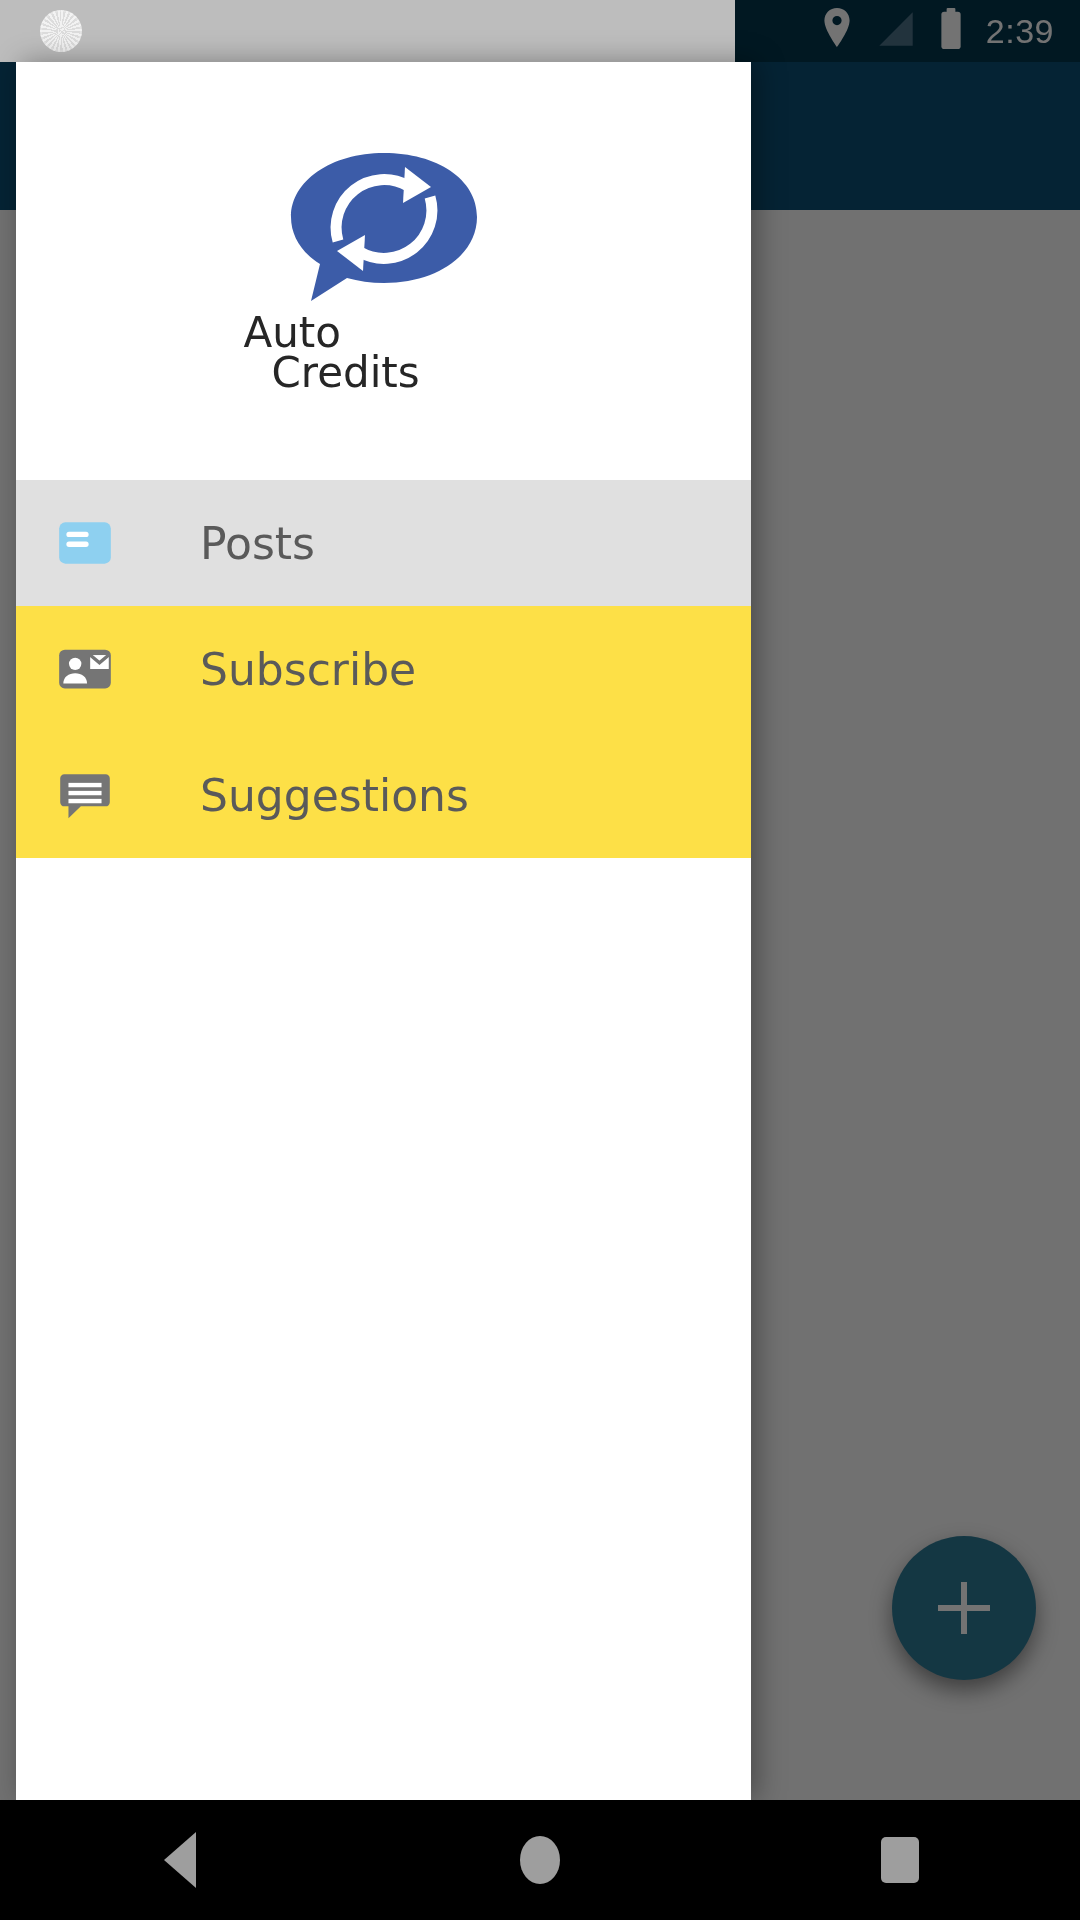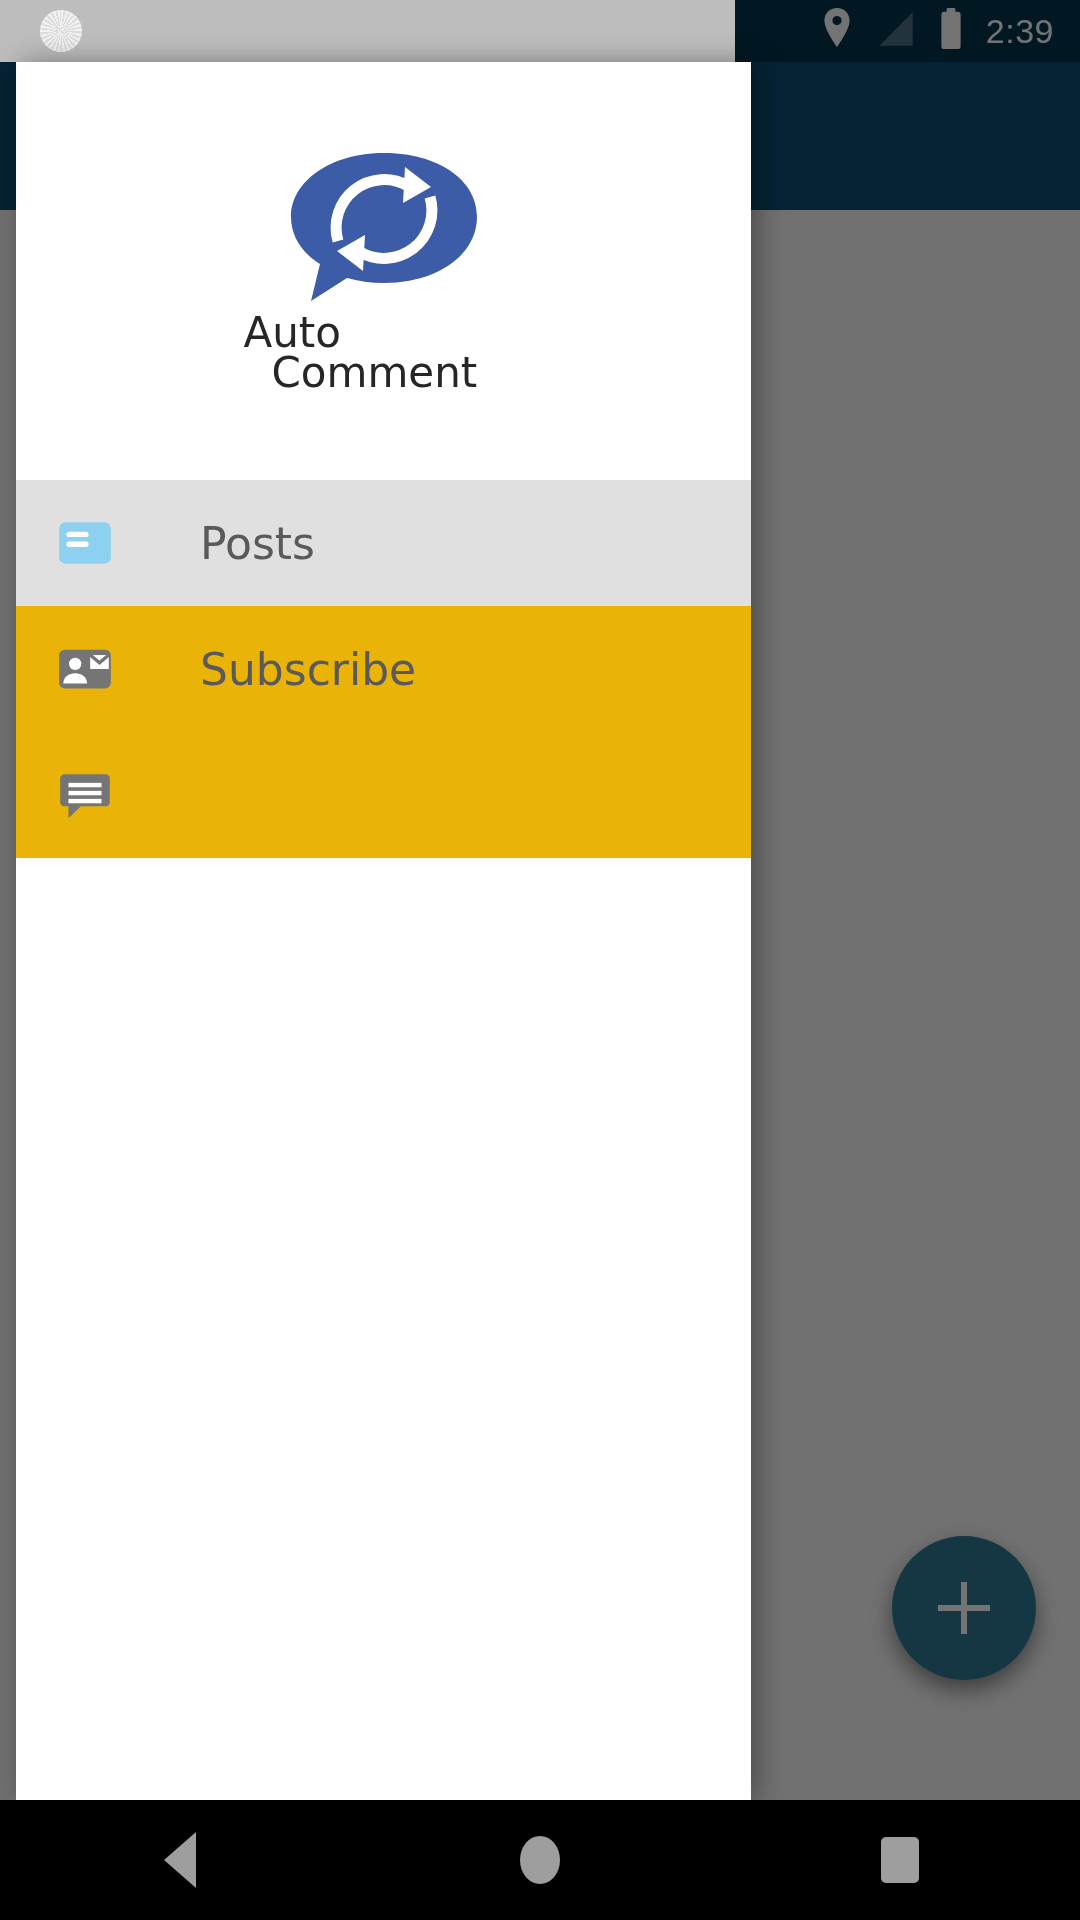--- a/index.html
+++ b/index.html
@@ -95,21 +95,21 @@
     width:100%;
     padding-left:4px;
   }
   .logo-text .l1 { display:block; padding-left:6px; }
   .logo-text .l2 { display:block; padding-left:34px; }
 
   .menu { width:100%; }
   .menu-item {
     height:126px; width:100%;
     display:flex; align-items:center;
-    background:#eab308;
+    background:#fde047;
   }
   .menu-item.selected { background:#e0e0e0; }
   .menu-icon {
     width:100px; margin-left:38px;
     display:flex; align-items:center; justify-content:flex-start;
   }
   .menu-label {
     margin-left:46px;
     font-size:44px;
     color:#5a5a5a;
@@ -185,21 +185,21 @@
 
         <g fill="none" stroke="#ffffff" stroke-width="11" stroke-linecap="butt">
           <path d="M59 92a48 48 0 0 1 70-55"></path>
           <path d="M151 48a48 48 0 0 1-70 55"></path>
         </g>
         <polygon points="126,18 152,38 124,54" fill="#ffffff"></polygon>
         <polygon points="84,122 58,102 86,86" fill="#ffffff"></polygon>
       </svg>
       <div class="logo-text">
         <span class="l1">Auto</span>
-        <span class="l2">Comment</span>
+        <span class="l2">Credits</span>
       </div>
     </div>
   </div>
 
   <div class="menu">
 
     <div class="menu-item selected">
       <span class="menu-icon">
         <svg width="62" height="62" viewBox="0 0 24 24">
           <rect x="2" y="4" width="20" height="16" rx="2.4" fill="#8ed0f0"></rect>
@@ -225,20 +225,21 @@
 
     <div class="menu-item">
       <span class="menu-icon">
         <svg width="62" height="62" viewBox="0 0 24 24">
           <path d="M4 4h16a1.6 1.6 0 0 1 1.6 1.6v9.2A1.6 1.6 0 0 1 20 16.4h-9.6L5.6 21V16.4H4A1.6 1.6 0 0 1 2.4 14.8V5.6A1.6 1.6 0 0 1 4 4z" fill="#757575"></path>
           <rect x="5.6" y="7.3" width="12.8" height="1.7" fill="#ffffff"></rect>
           <rect x="5.6" y="10.4" width="12.8" height="1.7" fill="#ffffff"></rect>
           <rect x="5.6" y="13.5" width="12.8" height="1.7" fill="#ffffff"></rect>
         </svg>
       </span>
+      <span class="menu-label">Suggestions</span>
     </div>
 
 
   </div>
 </div>
 
 <div id="navbar">
   <div class="nav-btn">
     <span class="nav-back"></span>
   </div>

